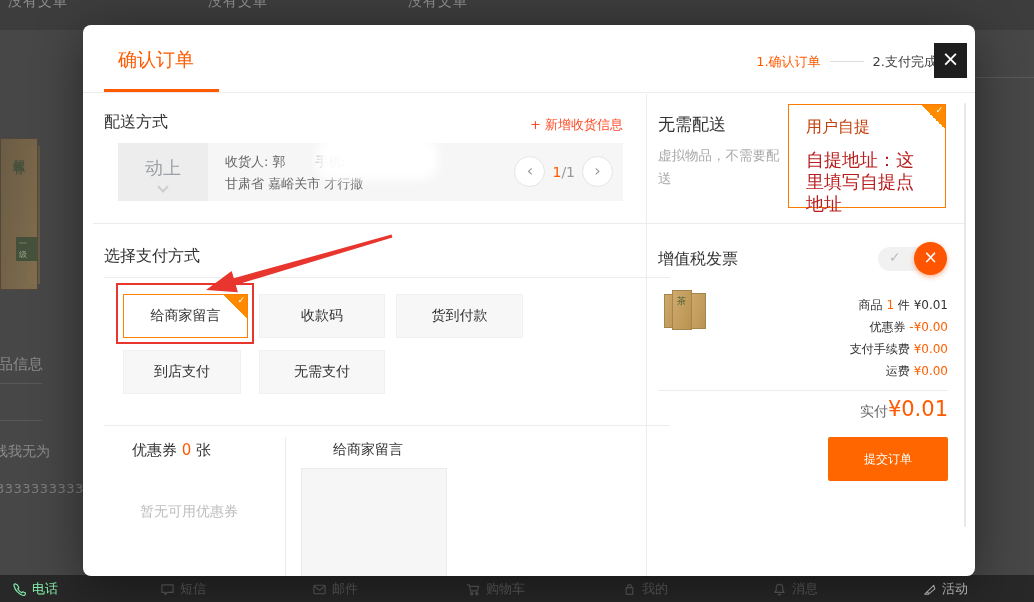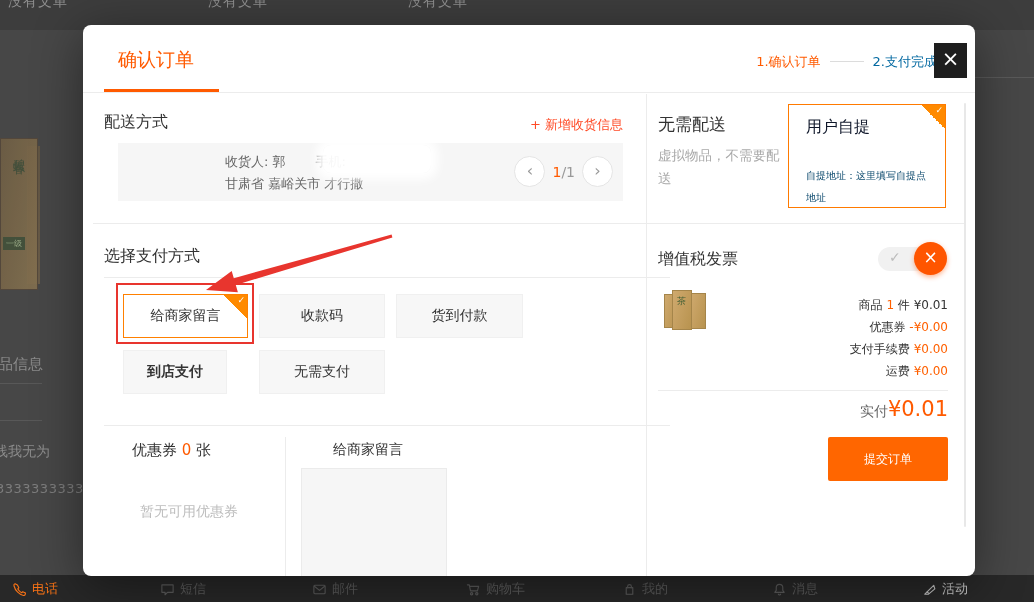--- a/index.html
+++ b/index.html
@@ -6,42 +6,42 @@
   html,body { width:1034px; height:602px; }
   body { font-family:"DejaVu Sans","Liberation Sans",sans-serif; }
   .stage { position:relative; width:1034px; height:602px; background:#474747; overflow:hidden; }
 
   
   .bg-top { position:absolute; left:0; top:0; width:1034px; height:30px; background:#3d3d3d; overflow:hidden; }
   .bg-top span { position:absolute; top:-7px; font-size:14px; color:#8f8f8f; letter-spacing:1px; }
   .bg-pkg { position:absolute; left:0; top:138px; width:38px; height:152px; background:linear-gradient(100deg,#6f5e44,#857250); border:1px solid #55483a; opacity:.9; }
   .bg-pkg2 { position:absolute; left:27px; top:146px; width:13px; height:138px; background:linear-gradient(100deg,#5f5240,#6e5f49); opacity:.9; }
   .bg-pkg .vtext { position:absolute; left:9px; top:10px; writing-mode:vertical-rl; font-size:12px; color:#42503a; letter-spacing:2px; }
-  .bg-pkg .chip { position:absolute; left:2px; top:98px; font-size:8px; color:#9fb08a; background:#43523a; padding:1px 3px; }
+  .bg-pkg .chip { position:absolute; left:15px; top:98px; font-size:8px; color:#9fb08a; background:#43523a; padding:1px 3px; }
   .bg-text { position:absolute; color:#8b8b8b; }
   .bg-line { position:absolute; background:#585858; height:1px; }
   
   .bottom-bar { position:absolute; left:0; top:575px; width:1034px; height:27px; background:#282828; }
   .bar-item { position:absolute; top:5px; display:flex; align-items:center; gap:5px; font-size:13px; color:#5c5c5c; }
   .bar-item svg { width:15px; height:15px; stroke:currentColor; fill:none; stroke-width:1.2; stroke-linecap:round; stroke-linejoin:round; }
-  .bar-item.bright { color:#f97316; }
+  .bar-item.bright { color:#86efac; }
   .bar-item.brightest { color:#c6c6c6; }
 
   
   .modal { position:absolute; left:43px; top:25px; width:892px; height:551px; background:#ffffff; border-radius:8px; box-shadow:0 10px 50px rgba(0,0,0,.45); overflow:hidden; z-index:5;margin-left:40px; }
   .close-btn { position:absolute; left:934px; top:43px; width:33px; height:35px; background:#1e1e1e; color:#fff; font-size:21px; line-height:33px; text-align:center; z-index:6; cursor:pointer; }
   .bg-line-right { position:absolute; left:967px; top:77px; width:67px; height:1px; background:#5a5a5a; }
 
   .m-title { position:absolute; left:35px; top:22px; font-size:19px; color:#ff5a00; }
   .m-tabline { position:absolute; left:21px; top:64px; width:115px; height:3px; background:#ff5a00; }
   .m-hborder { position:absolute; left:0; top:67px; width:892px; height:1px; background:#ececec; }
   .m-steps { position:absolute; right:38px; top:28px; font-size:13px; }
   .m-steps .cur { color:#ff5a00; }
   .m-steps .dash { display:inline-block; width:34px; height:1px; background:#dcdcdc; vertical-align:4px; margin:0 9px; }
-  .m-steps .nxt { color:#0369a1; }
+  .m-steps .nxt { color:#404040; }
 
   .sep { position:absolute; height:1px; background:#ececec; }
   .vsep { position:absolute; width:1px; background:#ececec; }
   .scrollline { position:absolute; left:881px; top:78px; width:2px; height:424px; background:#e8e8e8; border-radius:2px; }
 
   .sec-title { position:absolute; font-size:16px; color:#333; }
   .add-link { position:absolute; left:447px; top:91px; font-size:13px; color:#ff4a26; cursor:pointer; }
 
   
   .dcard { position:absolute; left:35px; top:118px; width:505px; height:58px; background:#f6f6f6; }
@@ -68,22 +68,22 @@
   
   .coupon-title { position:absolute; left:49px; top:416px; font-size:15px; color:#333; }
   .coupon-title .orange { color:#ff5a00; }
   .coupon-empty { position:absolute; left:57px; top:478px; font-size:14px; color:#bdbdbd; }
   .msg-title { position:absolute; left:250px; top:416px; font-size:14px; color:#333; }
   .msg-box { position:absolute; left:218px; top:443px; width:146px; height:120px; background:#f6f6f6; border:1px solid #ebebeb; resize:none; outline:none; }
 
   
   .nodel-desc { position:absolute; left:575px; top:119px; width:128px; font-size:13.5px; color:#a9a9a9; line-height:23px; }
   .pickup-card { position:absolute; left:705px; top:79px; width:158px; height:104px; border:1px solid #ff7a00; background:#fff; }
-  .pickup-card .pt { position:absolute; left:17px; top:12px; font-size:16px; color:#0f172a; }
-  .pickup-card .pd { position:absolute; left:17px; top:60px; width:122px; font-size:10px; color:#0c4a6e; line-height:22px; }
+  .pickup-card .pt { position:absolute; left:17px; top:12px; font-size:16px; color:#c2410c; }
+  .pickup-card .pd { position:absolute; left:17px; top:44px; width:122px; font-size:18px; color:#b91c1c; line-height:22px; }
   .toggle { position:absolute; left:795px; top:222px; width:66px; height:24px; background:#f1f1f1; border-radius:12px; cursor:pointer; }
   .toggle .tk { position:absolute; left:11px; top:2px; font-size:14px; color:#bcbcbc; }
   .toggle .tx { position:absolute; right:-3px; top:-5px; width:33px; height:33px; border-radius:50%; background:#ff5500; color:#fff; font-size:17px; line-height:31px; text-align:center; box-shadow:0 2px 5px rgba(255,85,0,.45); }
 
   .thumb { position:absolute; left:581px; top:263px; width:48px; height:44px; }
   .bag { position:absolute; background:linear-gradient(105deg,#cfa96e,#b8934f); border:1px solid #a5854a; }
   .bag .mark { position:absolute; left:4px; top:4px; font-size:9px; color:#3f5d33; }
   .prices { position:absolute; left:575px; top:269px; width:290px; text-align:right; font-size:12px; line-height:22px; color:#333; }
   .prices .orange { color:#ff6000; }
   .total-row { position:absolute; left:575px; top:372px; width:290px; text-align:right; }
@@ -180,20 +180,24 @@
     <div class="sep" style="left:21px; top:400px; width:566px;"></div>
     <div class="sep" style="left:575px; top:365px; width:290px;"></div>
     <div class="vsep" style="left:563px; top:69px; height:482px;"></div>
     <div class="vsep" style="left:202px; top:412px; height:139px;"></div>
     <div class="scrollline"></div>
 
     <div class="sec-title" style="left:21px; top:87px;">配送方式</div>
     <div class="add-link">+ 新增收货信息</div>
 
     <div class="dcard">
+      <div class="seg">
+        <div class="carrier">动上</div>
+        <div class="chev-down"></div>
+      </div>
       <div class="info">
         <div><span>收货人: 郭</span><span class="ph">手机:</span></div>
         <div>甘肃省 嘉峪关市 才行撒</div>
       </div>
       <div class="blur-patch"></div>
       <div class="pager">
         <div class="pc"><span>‹</span></div>
         <div class="pnum"><span class="c1">1</span><span class="c2">/1</span></div>
         <div class="pc"><span>›</span></div>
       </div>
@@ -215,21 +219,21 @@
       <div class="corner">
           <i>✓</i>
         </div>
     </div>
     <div class="paybtn" style="left:176px; top:269px; width:126px;">
         <span>收款码</span>
       </div>
     <div class="paybtn" style="left:313px; top:269px; width:127px;">
         <span>货到付款</span>
       </div>
-    <div class="paybtn" style="left:40px; top:325px; width:104px;font-weight:bold;">
+    <div class="paybtn" style="left:40px; top:325px; width:118px;">
         <span>到店支付</span>
       </div>
     <div class="paybtn" style="left:176px; top:325px; width:126px;">
         <span>无需支付</span>
       </div>
 
     <div class="anno-rect"></div>
     <svg class="anno-arrow" width="250" height="85" viewBox="0 0 250 85">
       <polygon points="201.6,14.6 43.8,58.2 41.7,51 16,70 47.9,72.2 45.8,65 202.4,17.4" fill="#e8352e"></polygon>
     </svg>

